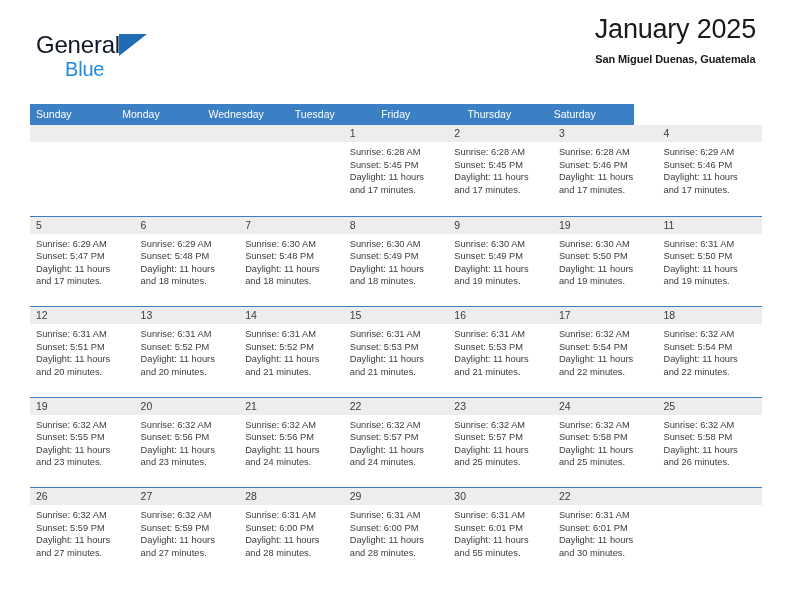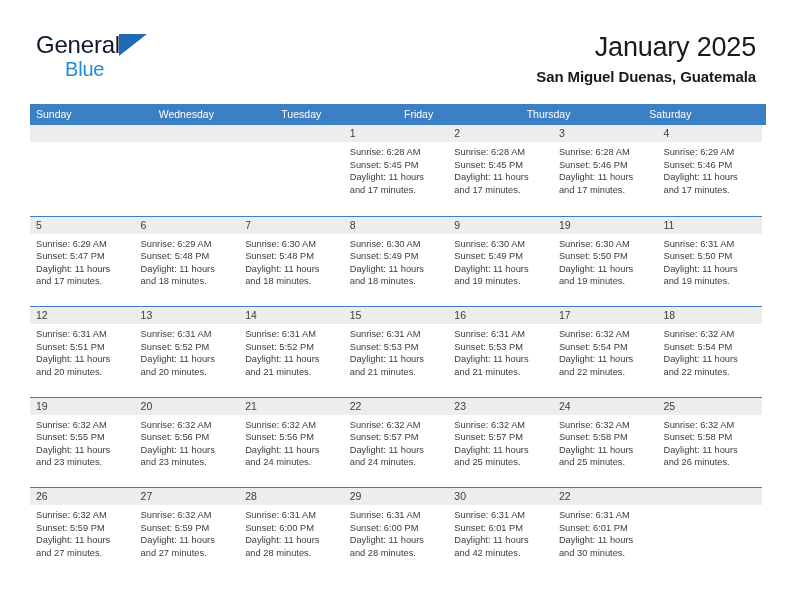--- a/index.html
+++ b/index.html
@@ -68,52 +68,52 @@
     font-size: 20px;
     color: #1f8bd8;
     letter-spacing: -0.2px;
     line-height: 26px;
     font-family: "Liberation Sans", sans-serif;
   }
 
   .title-block {
     position: absolute;
     right: 36px;
-    top: 30px;
-    text-align: right;
+    top: 12px;
+    text-align: center;
   }
 
   .cal-title {
     font-size: 27px;
     color: #1a1a1a;
     line-height: 34px;
     font-weight: normal;
     letter-spacing: -0.2px;
   }
 
   .cal-subtitle {
-    font-size: 15px;
+    font-size: 11px;
     color: #1a1a1a;
     line-height: 22px;
     margin-top: 2px;
     font-weight: bold;
     letter-spacing: -0.1px;
   }
 
   
   .calendar {
     position: absolute;
     left: 30px;
     top: 104px;
     width: 732px;
   }
 
   .cal-head {
     display: flex;
-    width: 736px;
+    width: 604px;
     height: 21px;
     background: #3b7fc4;
   }
 
   .cal-head .hcell {
     flex: 1 1 0;
     color: #ffffff;
     font-size: 10.5px;
     line-height: 21px;
     padding-left: 6px;
@@ -181,20 +181,21 @@
     <div class="title-block">
       <div class="cal-title">January 2025</div>
       <div class="cal-subtitle">San Miguel Duenas, Guatemala</div>
     </div>
 
   </div>
 
   <div class="calendar">
     <div class="cal-head" id="cal-head">
         <div class="hcell">Sunday</div>
+        <div class="hcell">Monday</div>
         <div class="hcell">Wednesday</div>
         <div class="hcell">Tuesday</div>
         <div class="hcell">Friday</div>
         <div class="hcell">Thursday</div>
         <div class="hcell">Saturday</div>
       </div>
     <div id="cal-body">
         <div class="week first">
           <div class="daycell empty">
             <div class="daynum-band">
@@ -539,21 +540,21 @@
             </div>
           </div>
           <div class="daycell">
             <div class="daynum-band">
               <span class="daynum">30</span>
             </div>
             <div class="dayinfo">
               <div>Sunrise: 6:31 AM</div>
               <div>Sunset: 6:01 PM</div>
               <div>Daylight: 11 hours</div>
-              <div>and 42 minutes.</div>
+              <div>and 55 minutes.</div>
             </div>
           </div>
           <div class="daycell">
             <div class="daynum-band">
               <span class="daynum">22</span>
             </div>
             <div class="dayinfo">
               <div>Sunrise: 6:31 AM</div>
               <div>Sunset: 6:01 PM</div>
               <div>Daylight: 11 hours</div>

